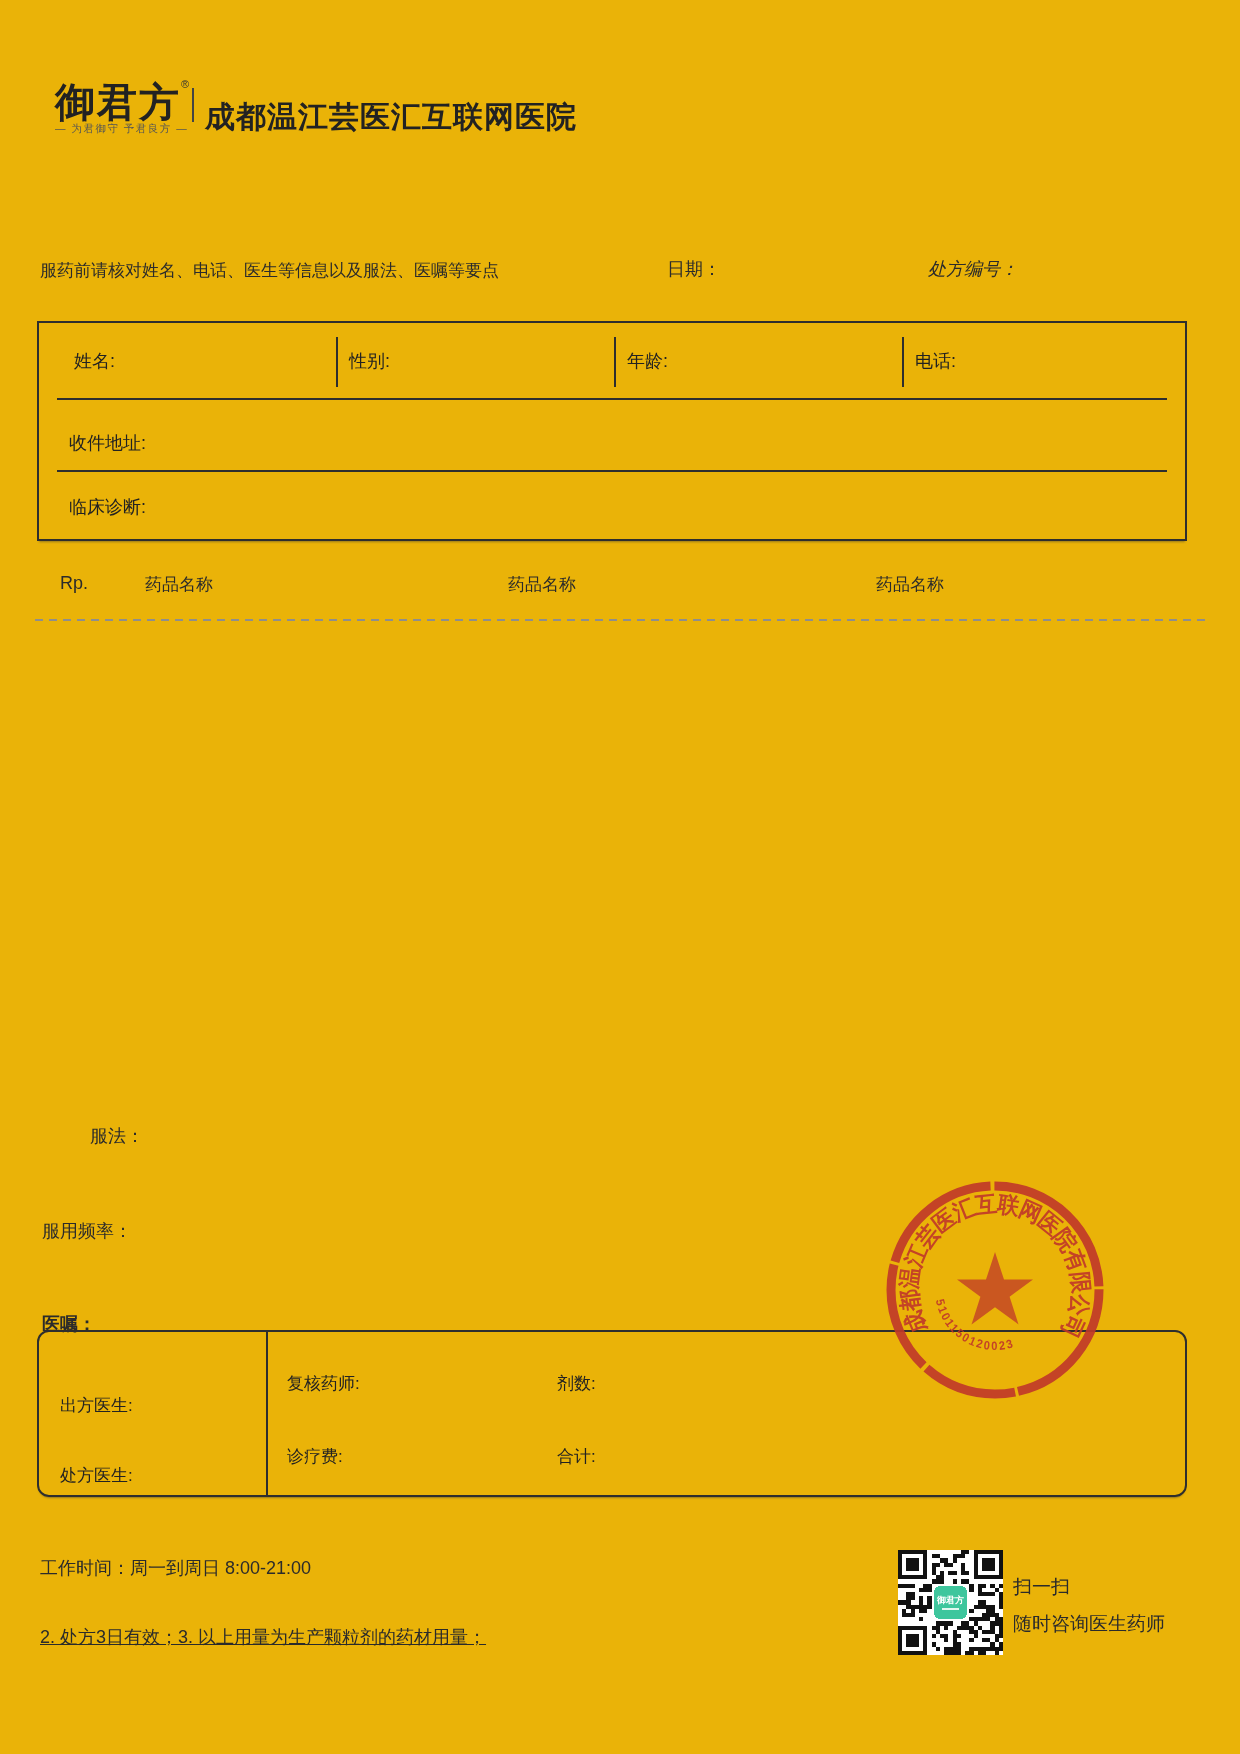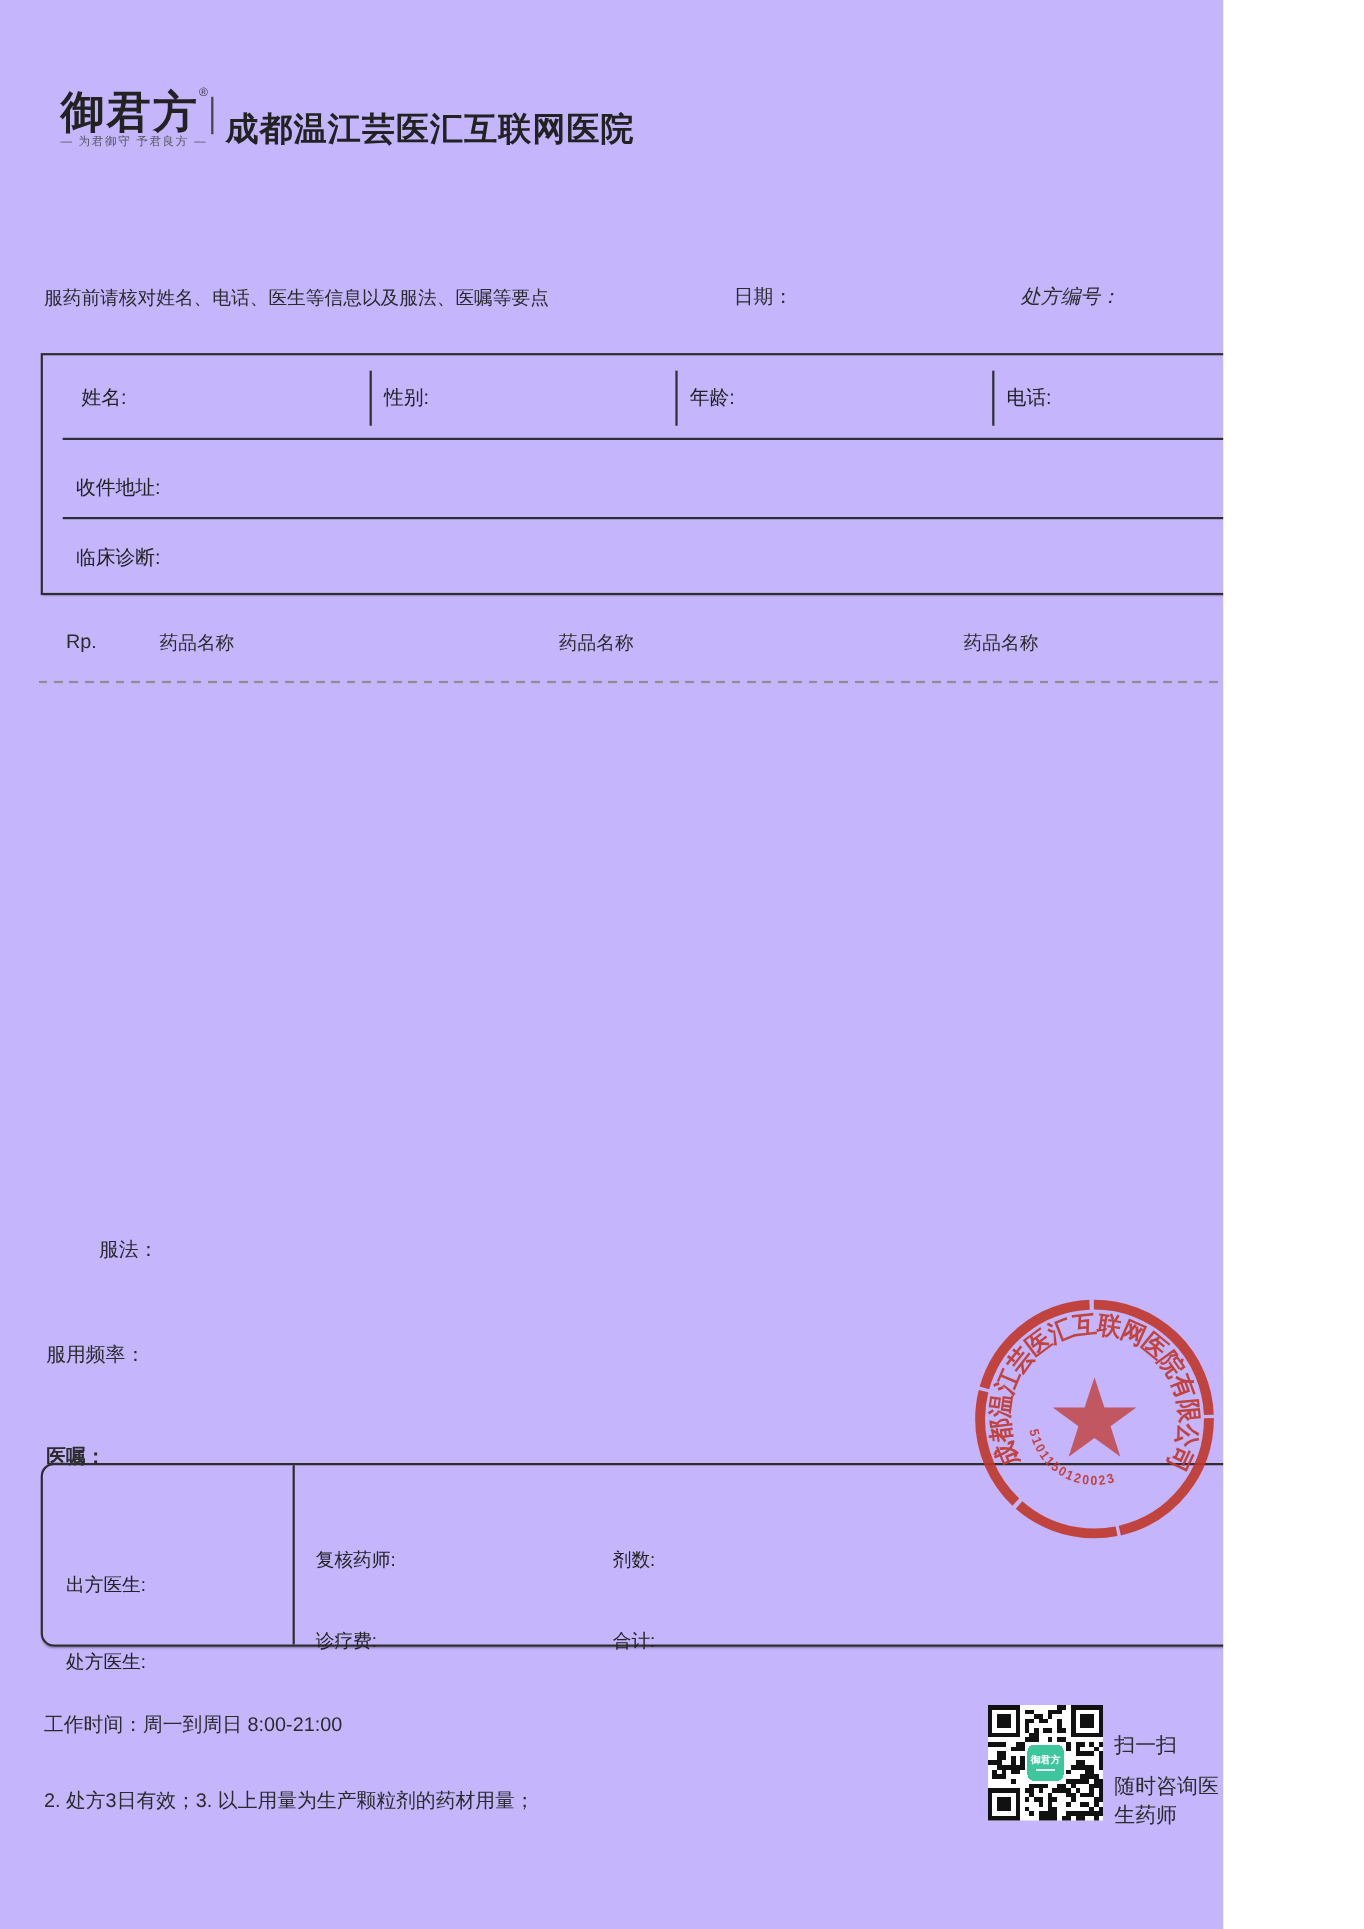--- a/index.html
+++ b/index.html
@@ -1,17 +1,17 @@
 <!DOCTYPE html>
 <html><head>
 <meta charset="utf-8">
 <style>
   html,body{margin:0;padding:0;background:#ffffff;}
   #page{
-    position:relative;width:1112px;height:1754px;background:#c4b5fd;
+    position:relative;width:1240px;height:1754px;background:#eab308;
     font-family:"Liberation Sans","DejaVu Sans",sans-serif;color:#2b2b2b;overflow:hidden;
   }
   .abs{position:absolute;}
 
   
   .logo-wrap{left:55px;top:82px;width:150px;}
   .logo-main{font-family:"DejaVu Serif","Liberation Serif",serif;font-weight:bold;font-size:40px;
     letter-spacing:2px;color:#222;line-height:1;display:inline-block;}
   .logo-reg{font-size:11px;vertical-align:top;position:relative;top:-4px;color:#333;}
   .logo-side{display:inline-block;width:2px;height:34px;background:#444;vertical-align:top;margin-left:3px;margin-top:6px;}
@@ -42,29 +42,29 @@
 
   
   .usage{left:42px;top:1124px;font-size:18px;margin-left:48px;}
   .freq{left:42px;top:1219px;font-size:18px;}
   .advice{left:42px;top:1312px;font-size:18px;font-weight:bold;}
 
   
   .signoff-box{left:37px;top:1330px;width:1146px;height:163px;border:2px solid #2e2e2e;border-radius:12px;
     box-shadow:0 3px 2px -2px rgba(50,50,50,.45);}
   .s-vline{position:absolute;left:227px;top:0;width:2px;height:100%;background:#2e2e2e;}
-  .s-label{position:absolute;font-size:17px;color:#222;margin-top:35px;}
+  .s-label{position:absolute;font-size:17px;color:#222;}
 
   
   .stamp{left:878px;top:1173px;width:234px;height:234px;opacity:.9;z-index:5;}
 
   
   .f-line1{left:40px;top:1556px;font-size:18px;}
   .f-line2{left:40px;top:1590px;font-size:18px;}
-  .f-line3{left:40px;top:1625px;font-size:18px;}
+  .f-line3{left:40px;top:1625px;font-size:18px;text-decoration:underline;}
   .qr{left:898px;top:1550px;width:105px;height:105px;}
   .scan1{left:1013px;top:1574px;font-size:19px;}
   .scan2{left:1013px;top:1611px;font-size:19px;}
 </style>
 </head>
 <body>
 
 <div id="page">
 
   <div class="abs logo-wrap">

